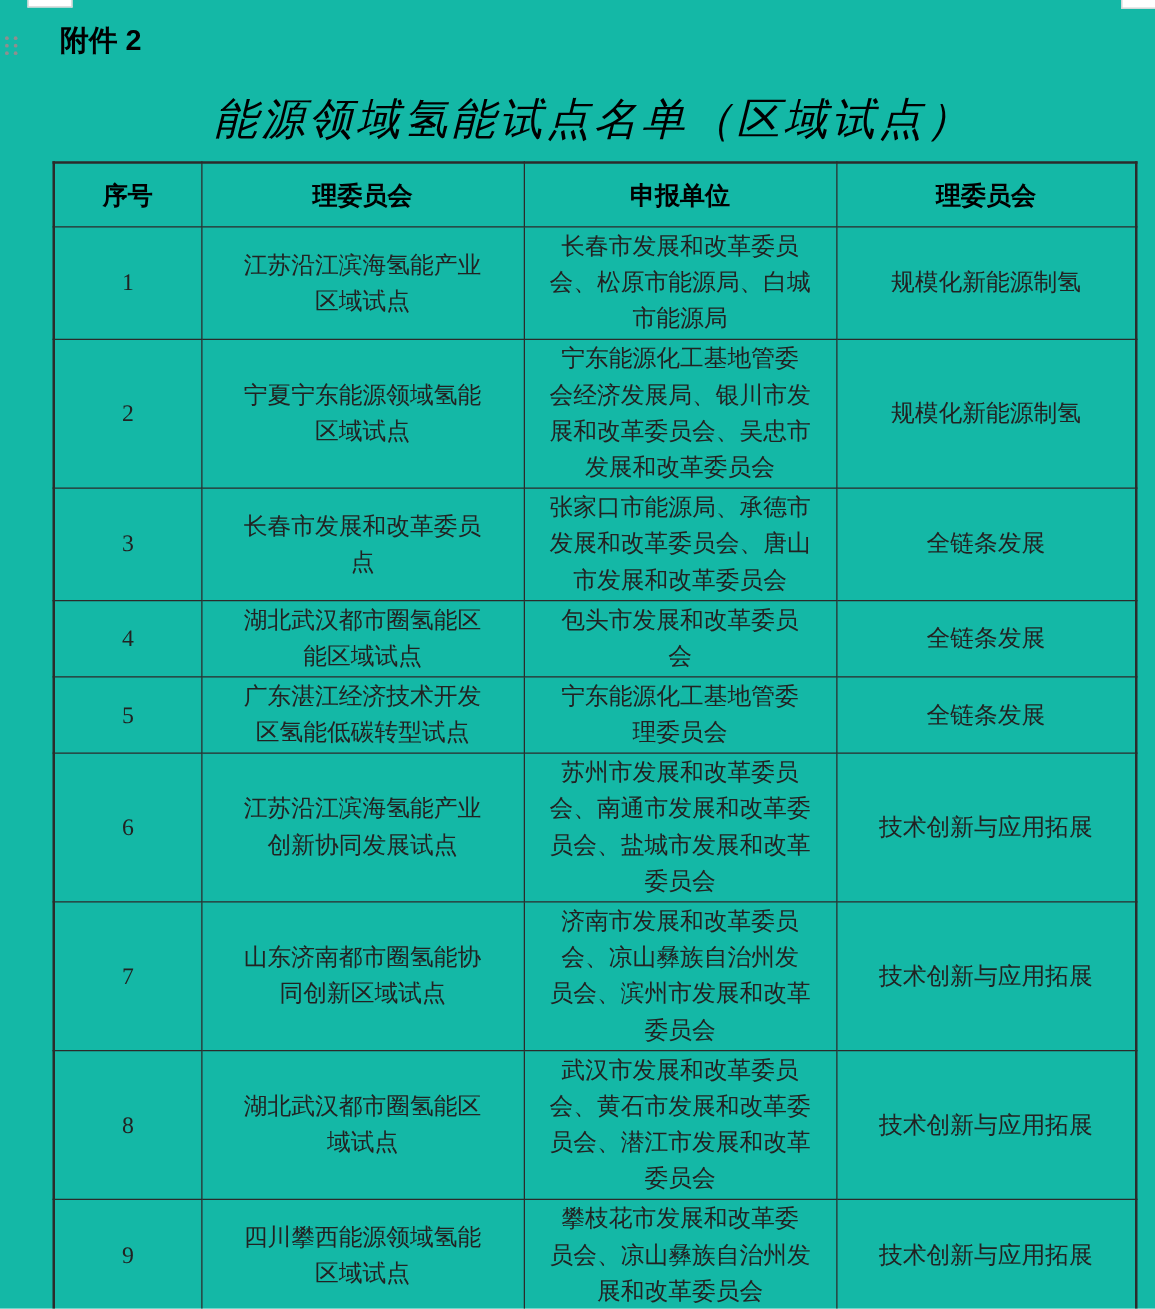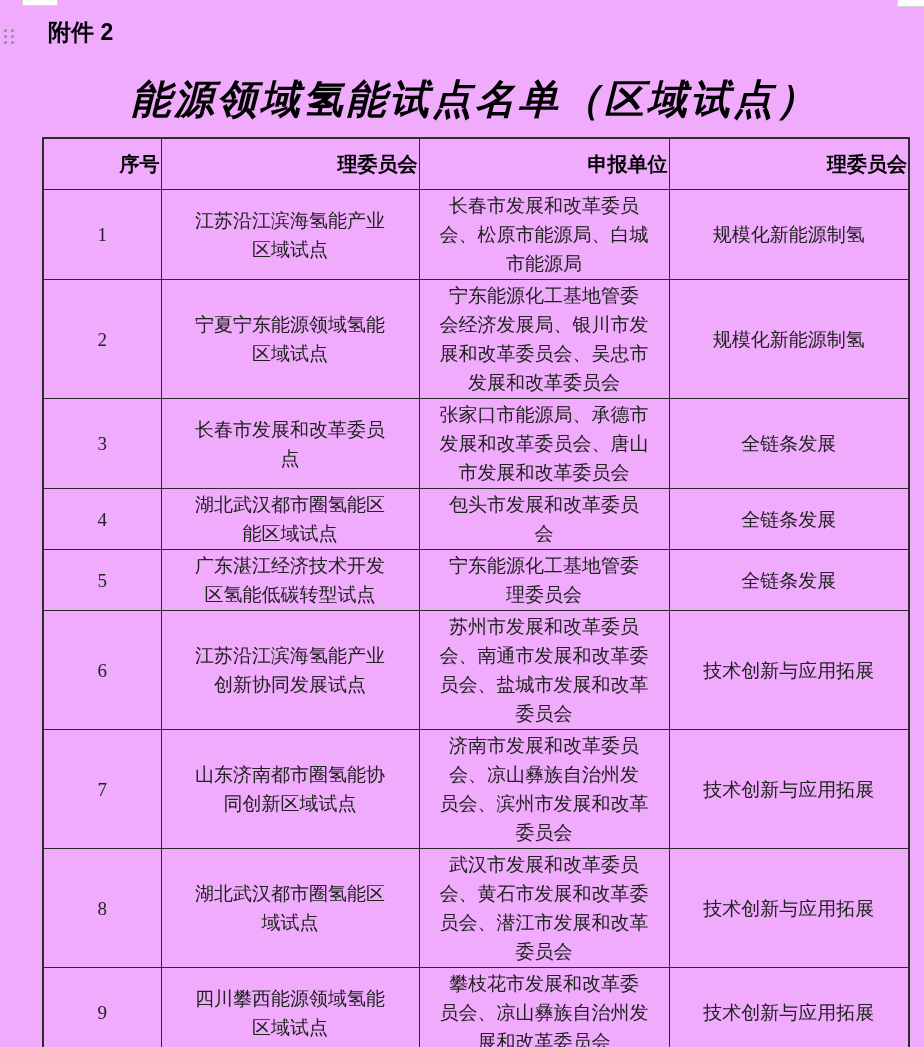--- a/index.html
+++ b/index.html
@@ -1,20 +1,20 @@
 <!DOCTYPE html>
 <html><head>
 <meta charset="utf-8">
 <style>
   html, body { margin: 0; padding: 0; background: #ffffff; }
   .page {
     position: relative;
     width: 924px;
     height: 1047px;
-    background: #f0abfc;
+    background: #14b8a6;
     overflow: hidden;
     font-family: "Liberation Serif", serif;
     color: #1c1c1c;
   }
   
   .frag { position: absolute; top: -2px; box-sizing: border-box; }
   .frag-left {
     left: 22px; width: 36px; height: 8px;
     border: 1.5px solid #d4d4d4; border-top: none;
     background: #ffffff;
@@ -47,22 +47,22 @@
   }
   .doc-title {
     margin: 0;
     width: 866px;
     margin-left: 42px;
     padding-top: 24px;
     padding-bottom: 10px;
     text-align: center;
     font-family: "Liberation Serif", serif;
     font-style: italic;
-    font-weight: 700;
-    font-size: 40px;
+    font-weight: 400;
+    font-size: 35px;
     letter-spacing: 3px;
     color: #000000;
     white-space: nowrap;
   }
   table.pilot-table {
     width: 866px;
     margin-left: 42px;
     border-collapse: collapse;
     table-layout: fixed;
     border: 2px solid #2b2b2b;
@@ -70,21 +70,21 @@
   .pilot-table col.c-no  { width: 118px; }
   .pilot-table col.c-name{ width: 258px; }
   .pilot-table col.c-unit{ width: 250px; }
   .pilot-table col.c-dir { width: 240px; }
   .pilot-table th {
     border: 1px solid #2b2b2b;
     font-family: "Liberation Sans", sans-serif;
     font-weight: 700;
     font-size: 20px;
     height: 48px;
-    text-align: right;
+    text-align: center;
     vertical-align: middle;
     color: #000000;
   }
   .pilot-table td {
     border: 1px solid #2b2b2b;
     font-family: "Liberation Serif", serif;
     font-size: 19px;
     line-height: 29px;
     padding: 1px 4px;
     text-align: center;

